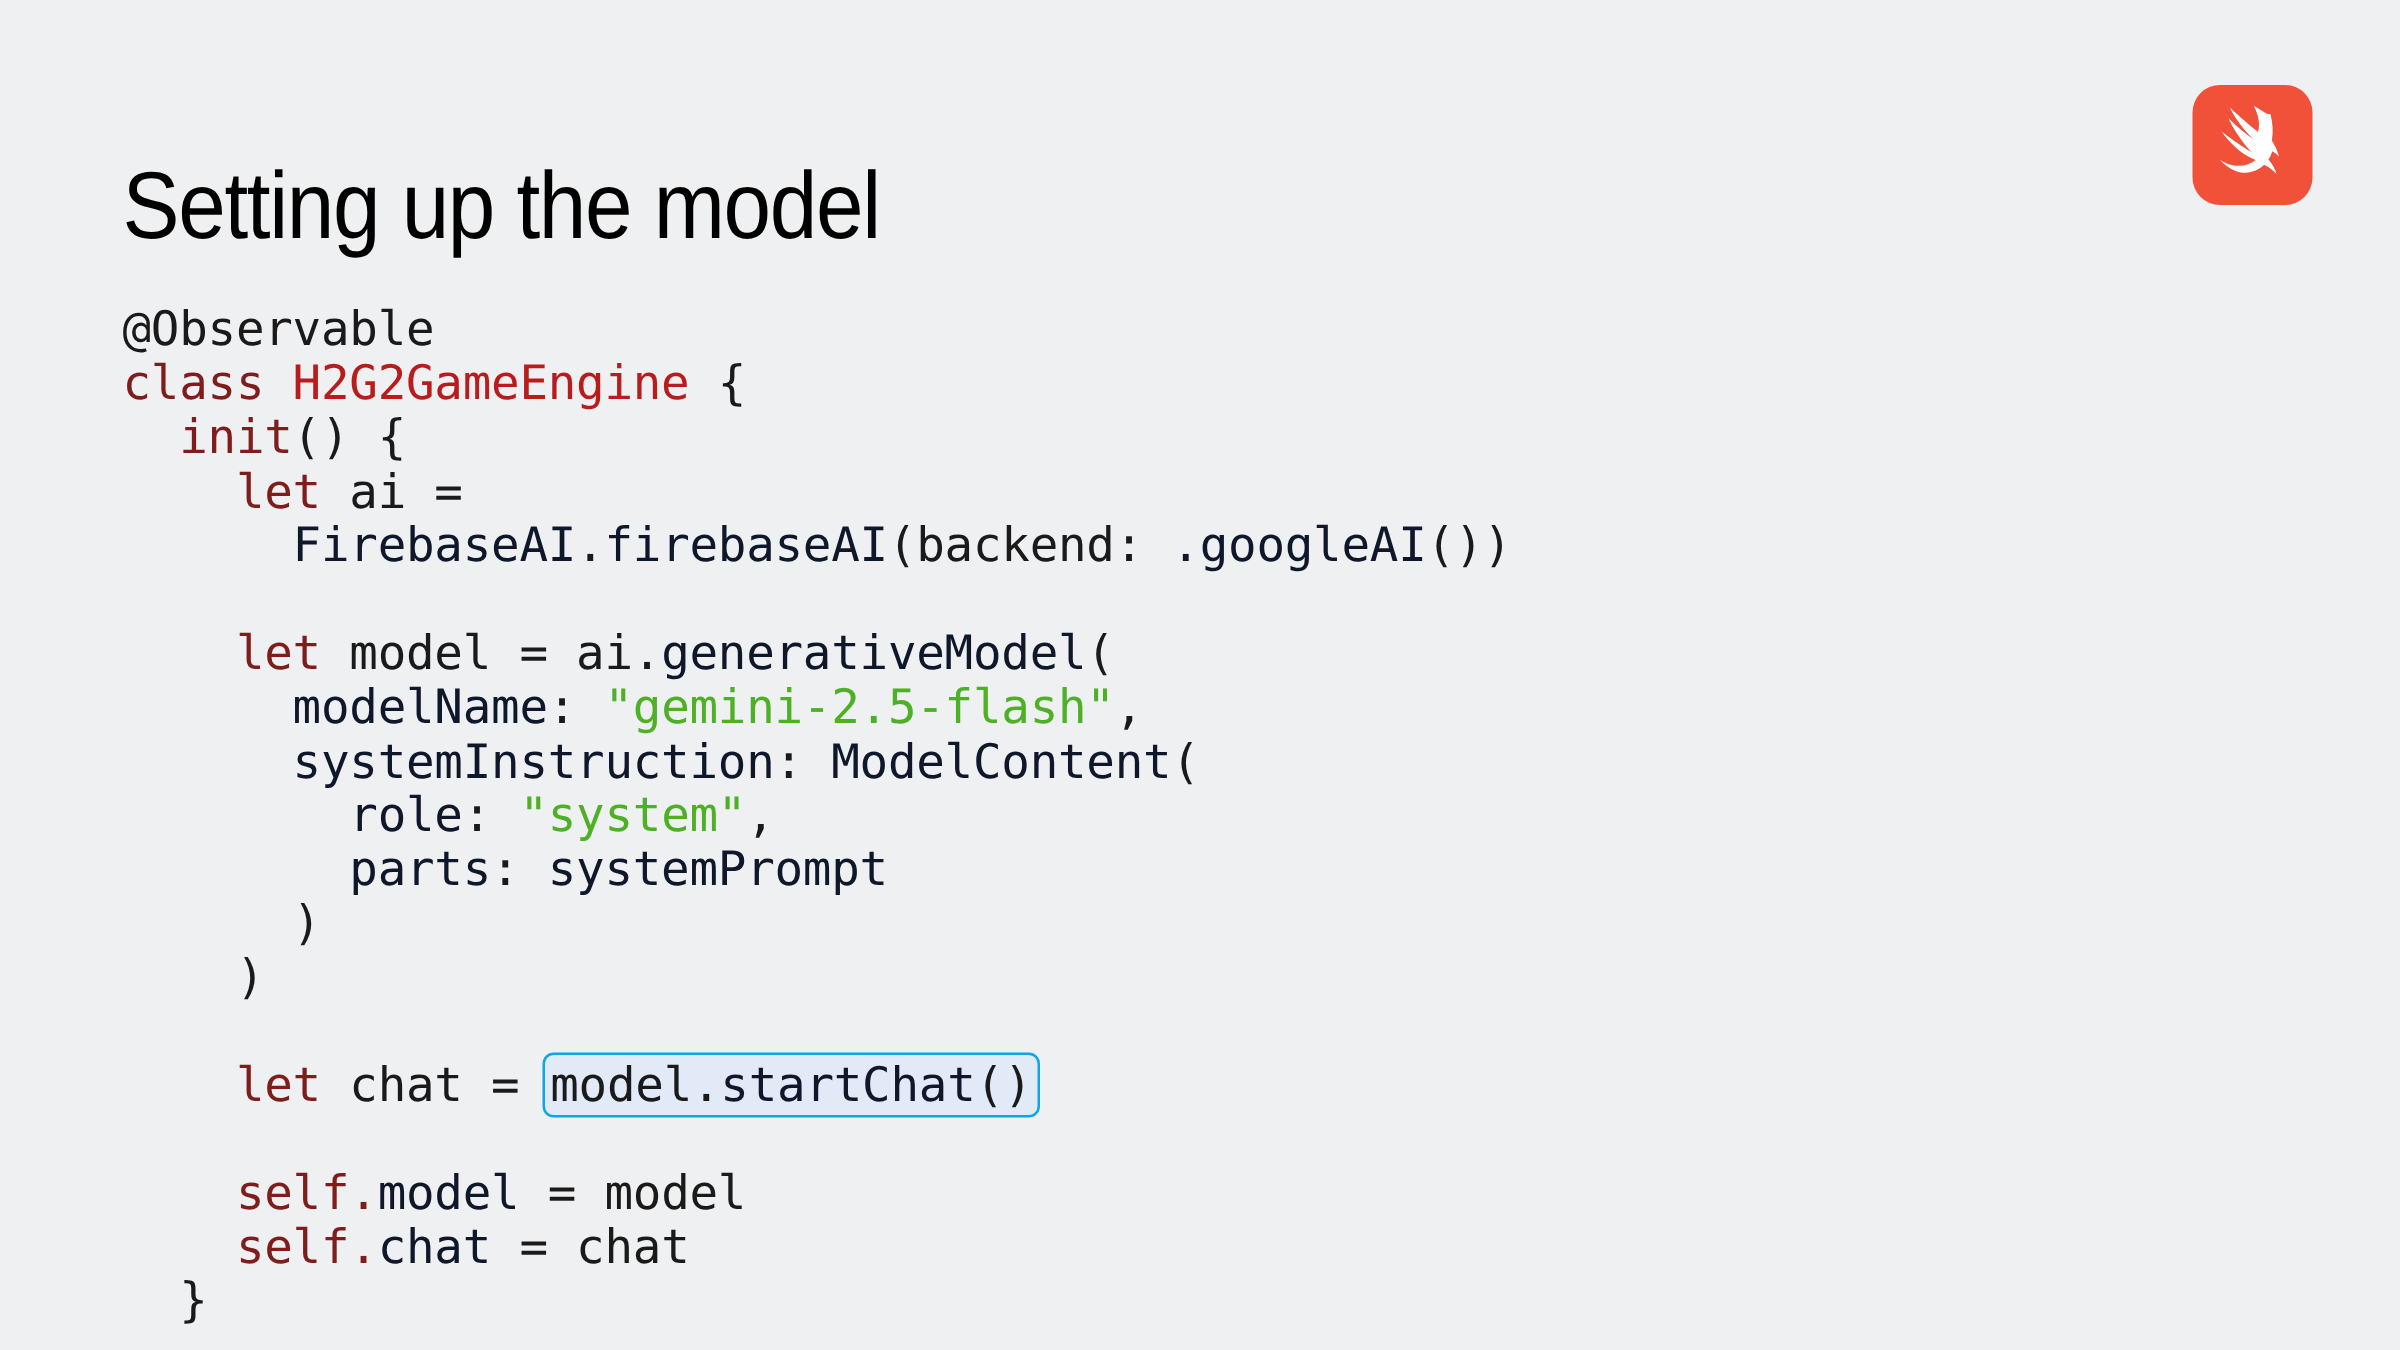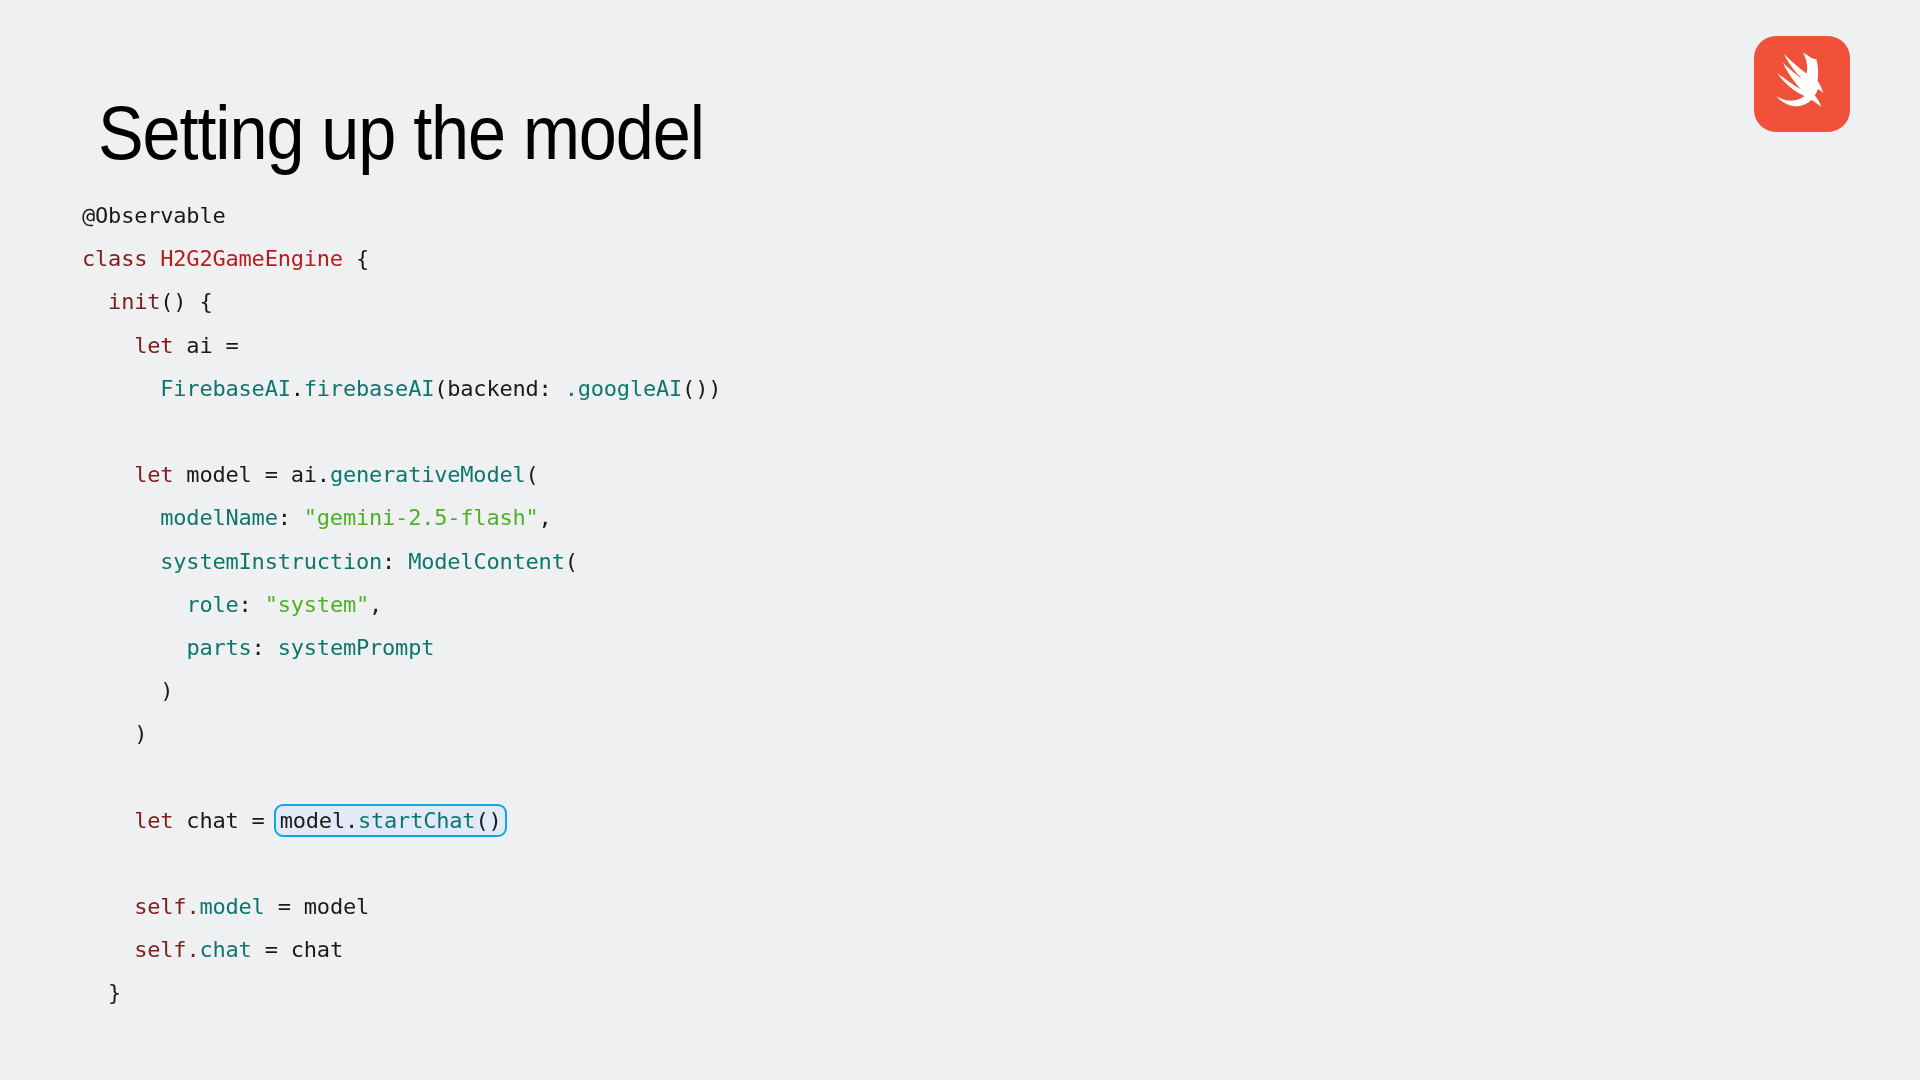--- a/index.html
+++ b/index.html
@@ -13,20 +13,21 @@
     font-family: "Liberation Sans", sans-serif;
     overflow: hidden;
     position: relative;
   }
 
   
   .slide {
     position: absolute;
     inset: 0;
     background: #eff0f2;
+    margin-top: 32px;
   }
 
   
   .slide-title {
     position: absolute;
     left: 98px;
     top: 42px;
     font-family: "Liberation Sans Narrow", "Liberation Sans", sans-serif;
     font-size: 76px;
     font-weight: 400;
@@ -54,42 +55,42 @@
   }
   .swift-logo svg {
     width: 70px;
     height: 70px;
     display: block;
   }
 
   
   .code-block {
     position: absolute;
-    left: 82px;
+    left: 98px;
     top: 172px;
     font-family: "DejaVu Sans Mono", "Liberation Mono", monospace;
-    font-size: 22px;
+    font-size: 38px;
     line-height: 43.2px;
     white-space: pre;
     color: #1a1a1a;
     letter-spacing: -0.2px;
   }
   .code-line {
     height: 43.2px;
     white-space: pre;
   }
   .code-line.blank {
     height: 43.2px;
   }
 
   
   .tok-plain   { color: #1a1a1a; }
   .tok-keyword { color: #7f1d1d; }
   .tok-type    { color: #b91c1c; }
-  .tok-member  { color: #0f766e; }
+  .tok-member  { color: #0f172a; }
   .tok-string  { color: #4eb024; }
   .tok-attr    { color: #1a1a1a; }
 
   
   .tok-highlight {
     background: #e2e9f7;
     border: 2px solid #0ea5e9;
     border-radius: 9px;
     padding: 2px 4px;
     margin: 0 -4px;

